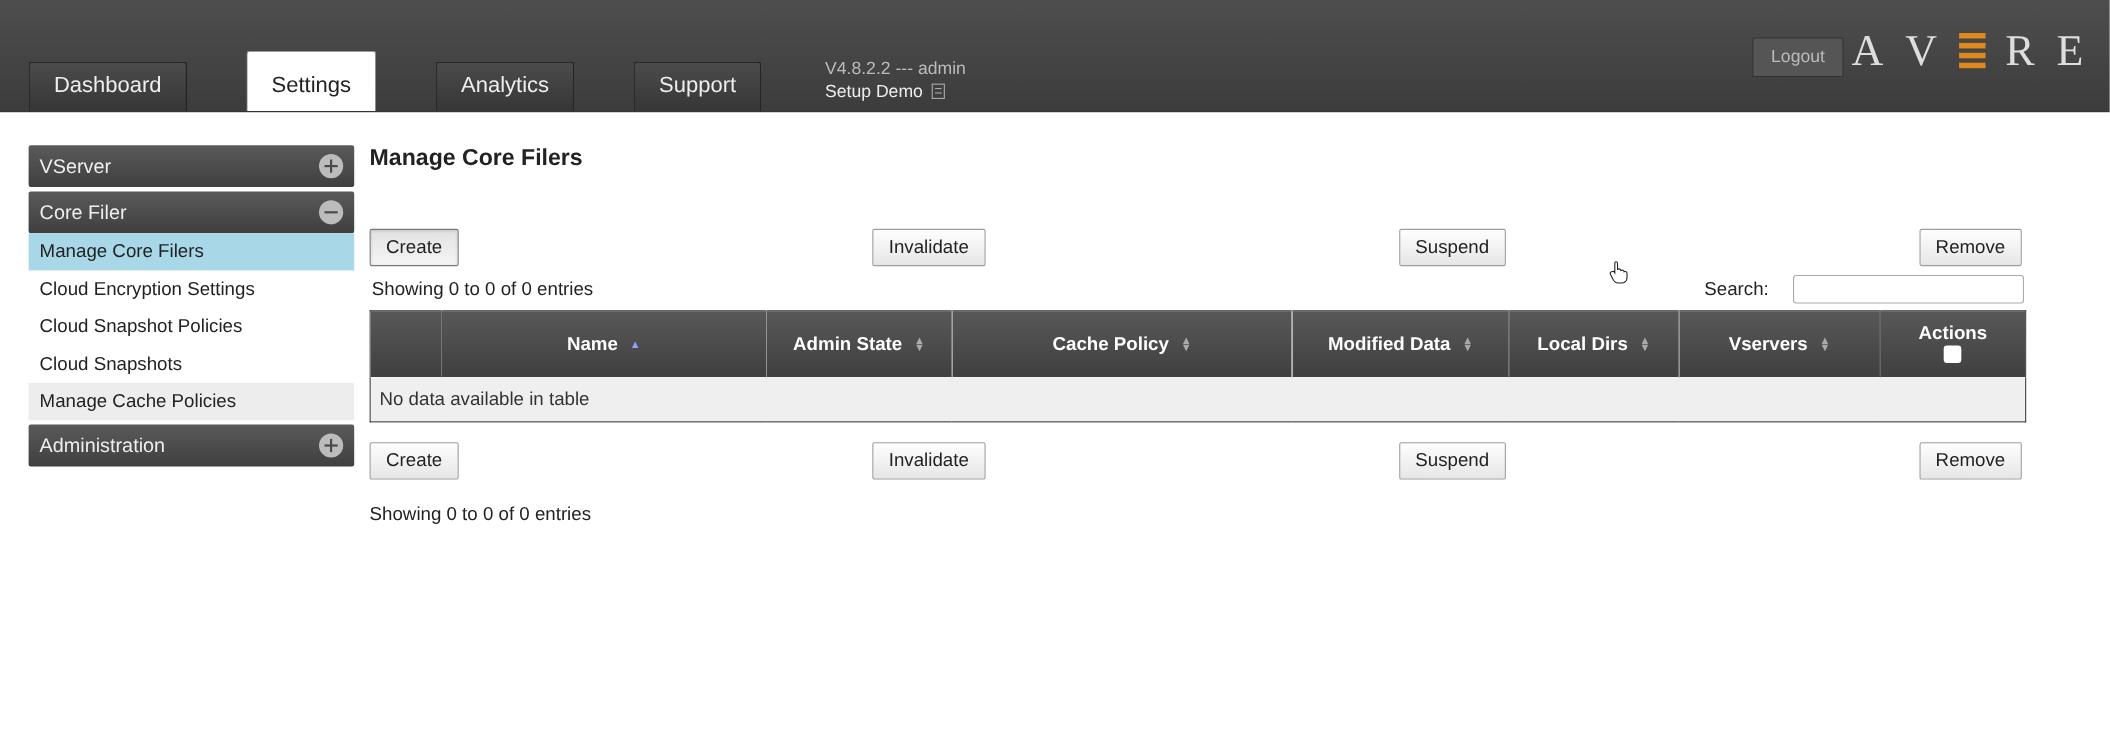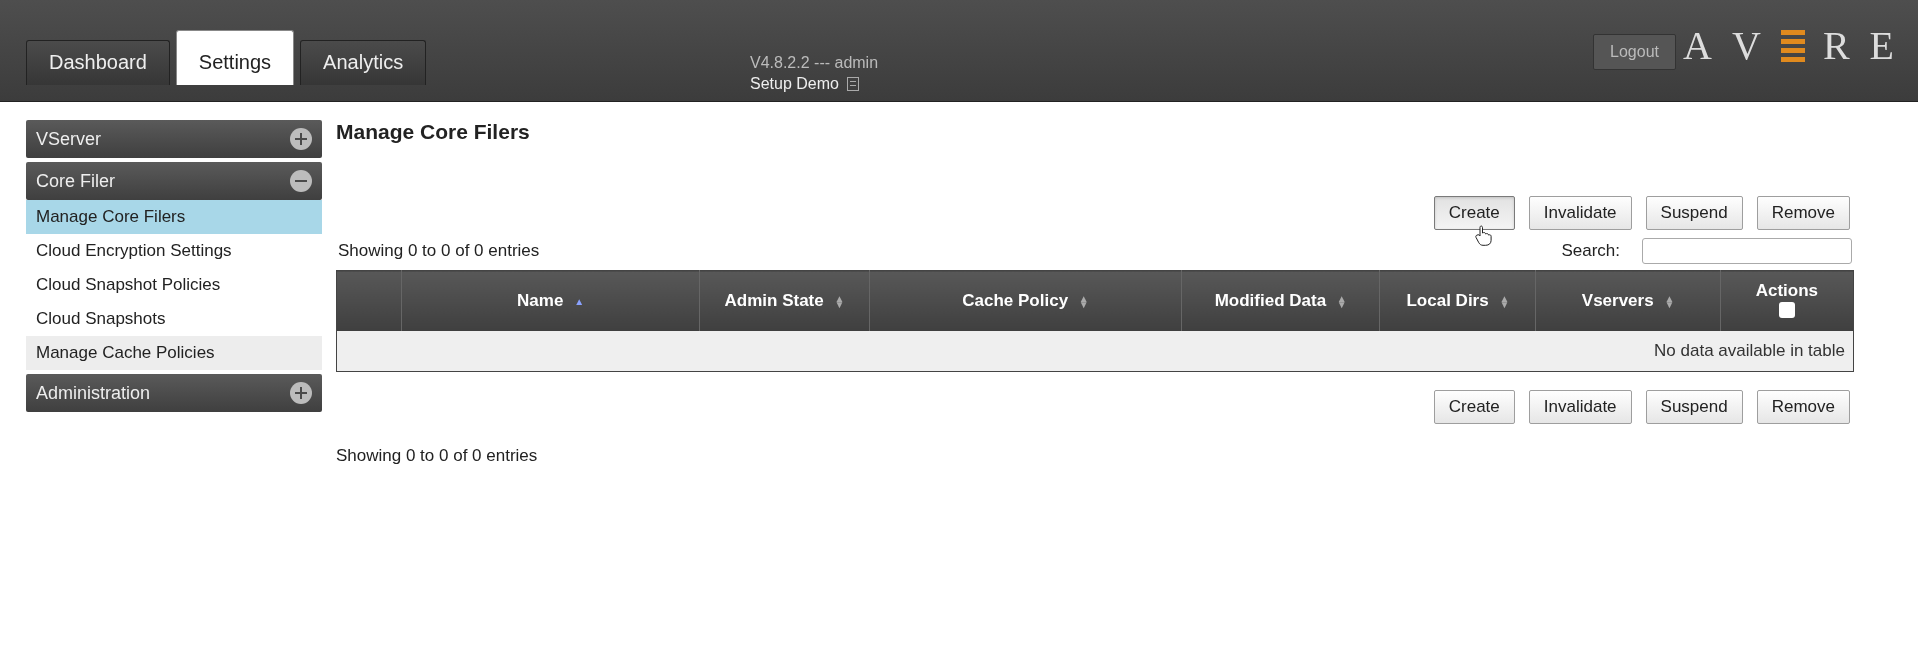--- a/index.html
+++ b/index.html
@@ -54,23 +54,24 @@
   }
   .brand .e-letter span {
     display: block;
     width: 24px;
     height: 5px;
     background: #e08a1e;
   }
   .main-tabs {
     position: absolute;
     left: 26px;
-    bottom: 16px;
+    bottom: 0;
     display: flex;
     align-items: flex-end;
+    gap: 48px;
   }
   .main-tabs .tab {
     background: linear-gradient(#4b4b4b, #363636);
     color: #eee;
     padding: 10px 22px 11px 22px;
     font-size: 20px;
     border: 1px solid #222;
     border-bottom: none;
     margin-right: 6px;
     cursor: pointer;
@@ -109,21 +110,22 @@
     height: 1px;
     background: #aaa;
   }
   .meta .doc-icon::before { top: 3px; }
   .meta .doc-icon::after  { top: 7px; }
 
   
   .layout {
     display: flex;
     align-items: flex-start;
-    padding: 18px 4px 0 26px;
+    padding: 18px 16px 0 26px;
+    margin-top: 12px;
   }
   .sidebar {
     width: 296px;
     flex: 0 0 296px;
     margin-right: 14px;
   }
   .sb-section {
     margin-bottom: 4px;
   }
   .sb-header {
@@ -180,22 +182,22 @@
     flex: 1 1 auto;
     padding-right: 60px;
   }
   .page-title {
     font-size: 21px;
     font-weight: bold;
     margin-bottom: 52px;
   }
   .action-row {
     display: flex;
-    justify-content: flex-end;
-    gap: 14px;
+    justify-content: space-between;
+    gap: 24px;
     margin-bottom: 6px;
     padding-right: 4px;
   }
   .action-row.bottom { margin-top: 18px; }
   .btn {
     background: linear-gradient(#fefefe, #e6e6e6);
     border: 1px solid #9e9e9e;
     color: #222;
     font-size: 17px;
     padding: 6px 14px;
@@ -246,21 +248,21 @@
     display: inline-flex;
     flex-direction: column;
     line-height: 6px;
     margin-left: 6px;
     vertical-align: middle;
     font-size: 10px;
     color: #aaa;
   }
   .sort-arrows .up.active { color: #8aa2ff; }
   table.data tbody td {
-    text-align: right;
+    text-align: left;
     padding: 10px 8px;
     font-size: 17px;
     background: #efefef;
     color: #333;
   }
   .actions-chk {
     display: inline-block;
     width: 16px;
     height: 16px;
     border-radius: 3px;
@@ -296,20 +298,21 @@
         <span></span>
     </span>
     <span class="letter">R</span>
     <span class="letter">E</span>
   </div>
 
   <div class="main-tabs">
     <div class="tab">Dashboard</div>
     <div class="tab active">Settings</div>
     <div class="tab">Analytics</div>
+    <div class="tab">Support</div>
   </div>
 
   <div class="meta">
     <div class="row1">V4.8.2.2 --- admin</div>
     <div class="row2">
       <span>Setup Demo</span>
       <span class="doc-icon"></span>
     </div>
   </div>
 </div>

